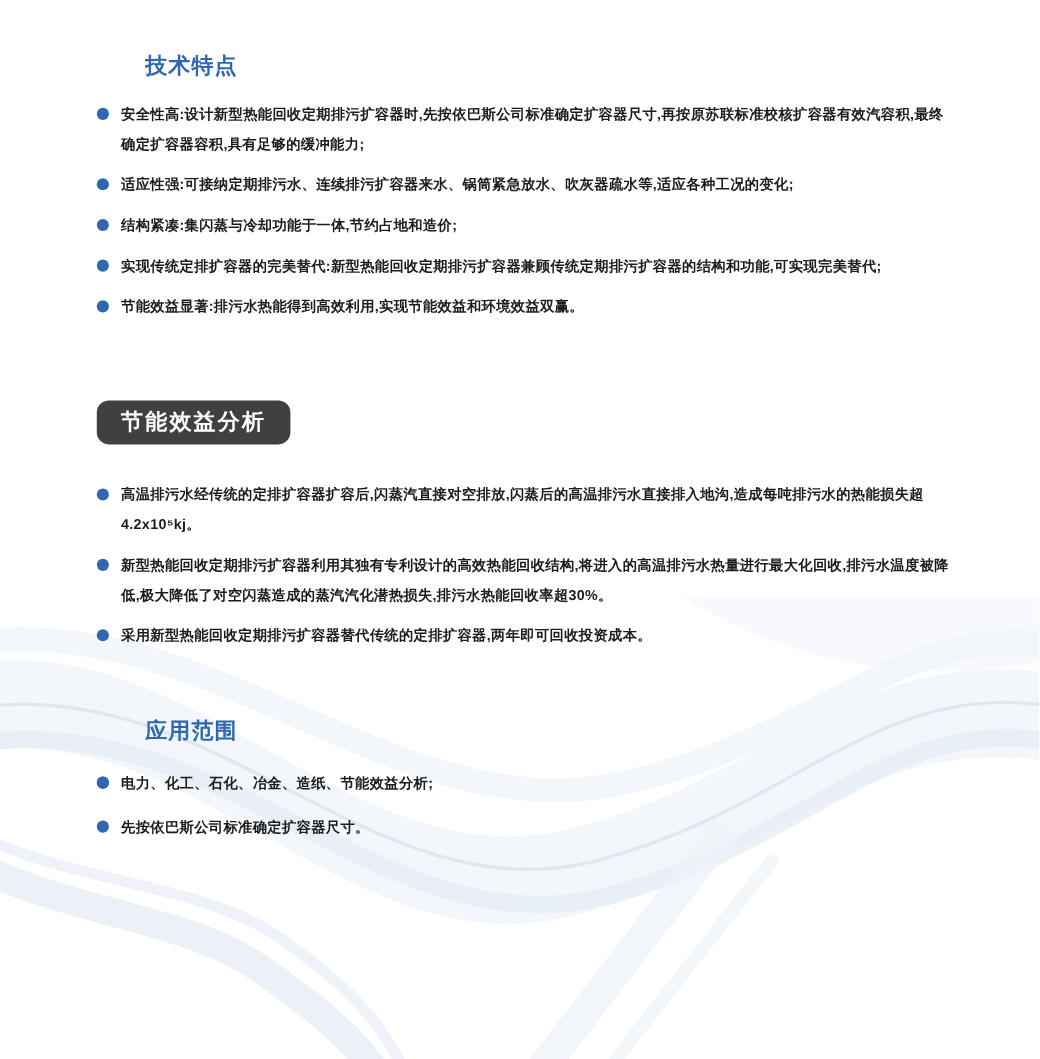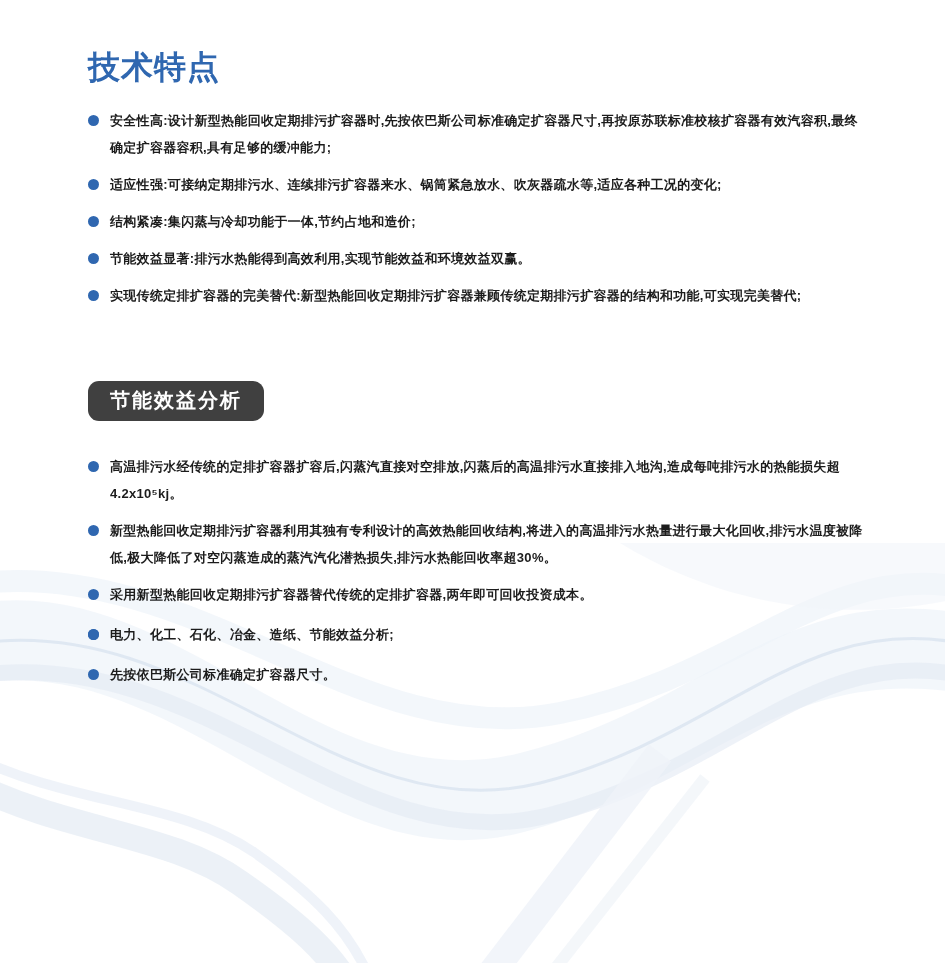--- a/index.html
+++ b/index.html
@@ -24,23 +24,24 @@
     pointer-events: none;
   }
   .content {
     position: absolute;
     top: 0;
     left: 88px;
     width: 780px;
   }
   .section-title {
     color: #2f67b0;
-    font-size: 32px;
+    font-size: 20px;
     font-weight: bold;
     letter-spacing: 1px;
+    margin-left: 44px;
   }
   .title-top { margin-top: 46px; margin-bottom: 17px; }
   .title-scope { margin-top: 60px; margin-bottom: 20px; }
   .section-badge {
     display: inline-block;
     margin-top: 62px;
     margin-bottom: 32px;
     background: #404040;
     color: #ffffff;
     font-size: 20px;
@@ -99,25 +100,25 @@
         <li>
           <span class="dot"></span>
           <span>适应性强:可接纳定期排污水、连续排污扩容器来水、锅筒紧急放水、吹灰器疏水等,适应各种工况的变化;</span>
         </li>
         <li>
           <span class="dot"></span>
           <span>结构紧凑:集闪蒸与冷却功能于一体,节约占地和造价;</span>
         </li>
         <li>
           <span class="dot"></span>
-          <span>节能效益显著:排污水热能得到高效利用,实现节能效益和环境效益双赢。</span>
+          <span>实现传统定排扩容器的完美替代:新型热能回收定期排污扩容器兼顾传统定期排污扩容器的结构和功能,可实现完美替代;</span>
         </li>
         <li>
           <span class="dot"></span>
-          <span>实现传统定排扩容器的完美替代:新型热能回收定期排污扩容器兼顾传统定期排污扩容器的结构和功能,可实现完美替代;</span>
+          <span>节能效益显著:排污水热能得到高效利用,实现节能效益和环境效益双赢。</span>
         </li>
       </ul>
     </section>
 
     <section>
       <div class="section-badge">节能效益分析</div>
       <ul class="bullets">
         <li>
           <span class="dot"></span>
           <span>高温排污水经传统的定排扩容器扩容后,闪蒸汽直接对空排放,闪蒸后的高温排污水直接排入地沟,造成每吨排污水的热能损失超4.2x10⁵kj。</span>
@@ -127,20 +128,21 @@
           <span>新型热能回收定期排污扩容器利用其独有专利设计的高效热能回收结构,将进入的高温排污水热量进行最大化回收,排污水温度被降低,极大降低了对空闪蒸造成的蒸汽汽化潜热损失,排污水热能回收率超30%。</span>
         </li>
         <li>
           <span class="dot"></span>
           <span>采用新型热能回收定期排污扩容器替代传统的定排扩容器,两年即可回收投资成本。</span>
         </li>
       </ul>
     </section>
 
     <section class="scope">
+      <h2 class="section-title title-scope">应用范围</h2>
       <ul class="bullets">
         <li>
           <span class="dot"></span>
         </li>
         <li>
           <span class="dot"></span>
           <span>电力、化工、石化、冶金、造纸、节能效益分析;</span>
         </li>
         <li>
           <span class="dot"></span>

